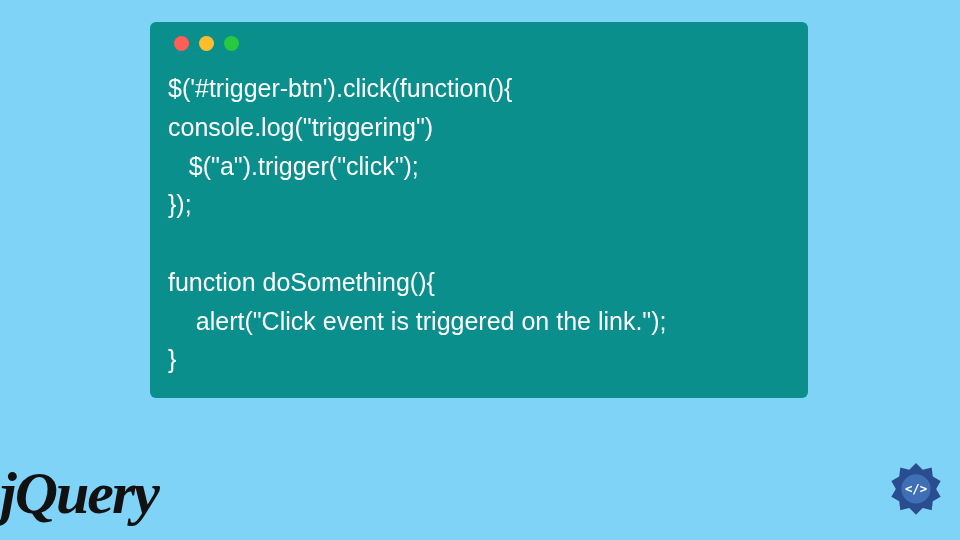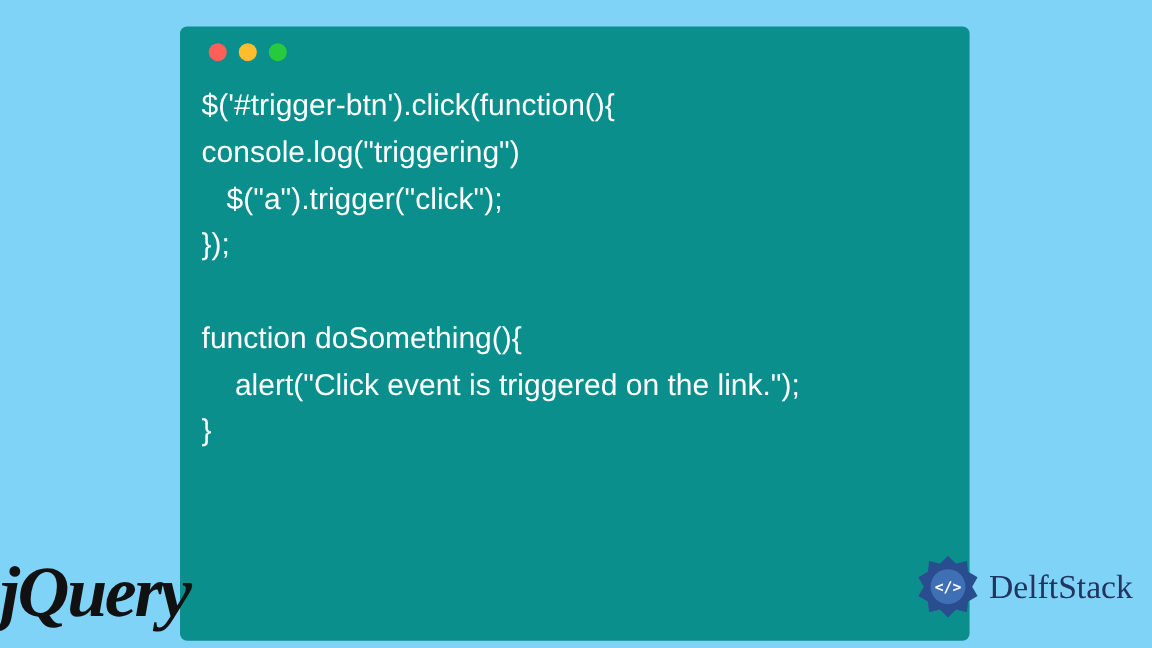--- a/index.html
+++ b/index.html
@@ -9,21 +9,21 @@
     background: #7fd3f7;
     position: relative;
     font-family: Arial, Helvetica, sans-serif;
     overflow: hidden;
   }
   .code-window {
     position: absolute;
     left: 150px;
     top: 22px;
     width: 658px;
-    height: 512px;
+    height: 376px;
     background: #0b8f8c;
     border-radius: 6px;
     padding: 14px 18px 2px 18px;
   }
   .dots {
     display: flex;
     gap: 10px;
     margin-bottom: 18px;
     margin-left: 6px;
   }
@@ -94,14 +94,13 @@
 <div class="delft">
   <span class="delft-icon">
     <svg width="56" height="56" viewBox="0 0 100 100">
       <g fill="#2a4d8f">
         <polygon points="50,2 62,14 78,10 80,26 94,34 86,48 94,62 80,70 78,86 62,82 50,94 38,82 22,86 20,70 6,62 14,48 6,34 20,26 22,10 38,14"></polygon>
       </g>
       <circle cx="50" cy="48" r="26" fill="#3f6fb5"></circle>
       <text x="50" y="56" text-anchor="middle" font-size="22" fill="#fff" font-family="monospace" font-weight="bold">&lt;/&gt;</text>
     </svg>
   </span>
-  <span class="delft-text">DelftStack</span>
 </div>
 
 </body></html>

